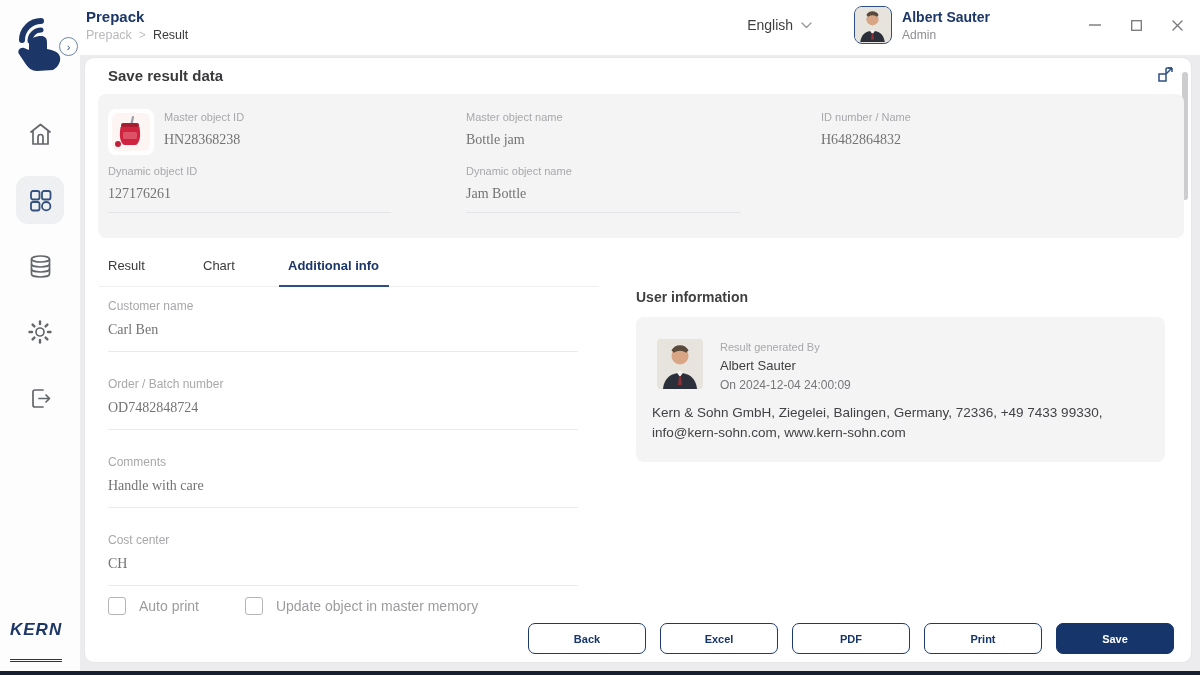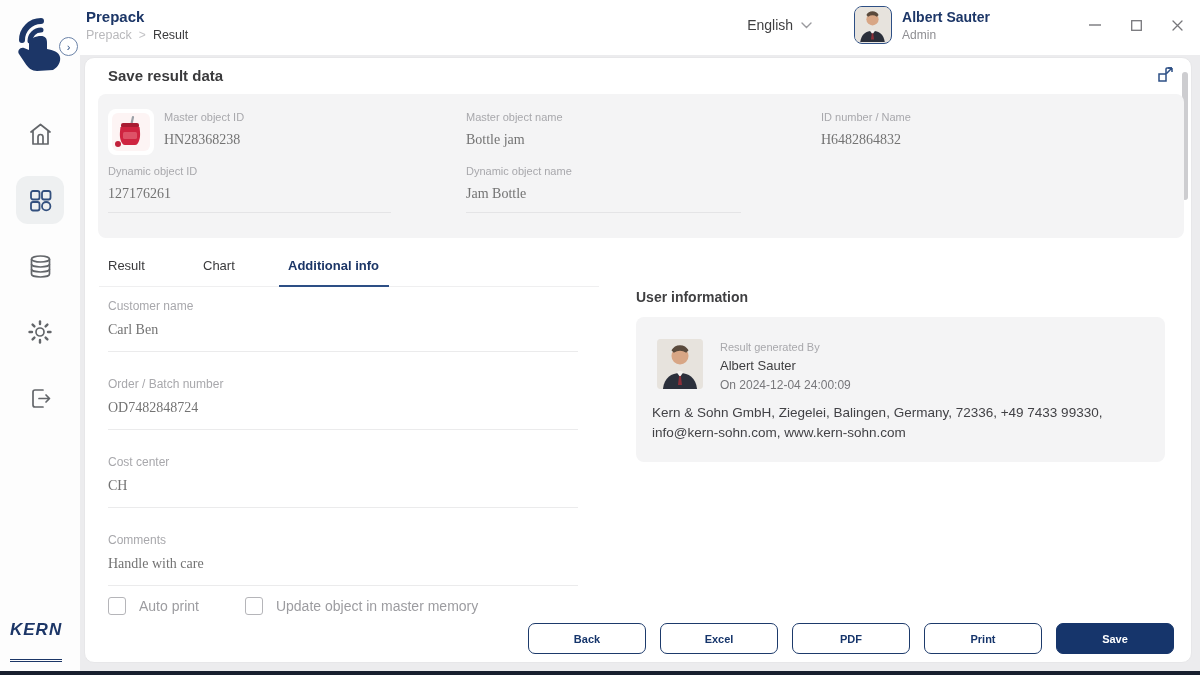--- a/index.html
+++ b/index.html
@@ -296,26 +296,26 @@
       <div class="form-col">
         <div class="field">
           <div class="flabel">Customer name</div>
           <div class="fvalue">Carl Ben</div>
         </div>
         <div class="field">
           <div class="flabel">Order / Batch number</div>
           <div class="fvalue">OD7482848724</div>
         </div>
         <div class="field">
+          <div class="flabel">Comments</div>
+          <div class="fvalue">Handle with care</div>
+        </div>
+        <div class="field">
           <div class="flabel">Cost center</div>
           <div class="fvalue">CH</div>
-        </div>
-        <div class="field">
-          <div class="flabel">Comments</div>
-          <div class="fvalue">Handle with care</div>
         </div>
       </div>
 
       <div class="right-col">
         <div class="ui-title">User information</div>
         <div class="ui-panel">
           <div class="gen-row">
             <div class="gen-photo">
               <svg width="46" height="50" viewBox="0 0 40 44">
                 <rect width="40" height="44" fill="#e7e3dd"></rect>

